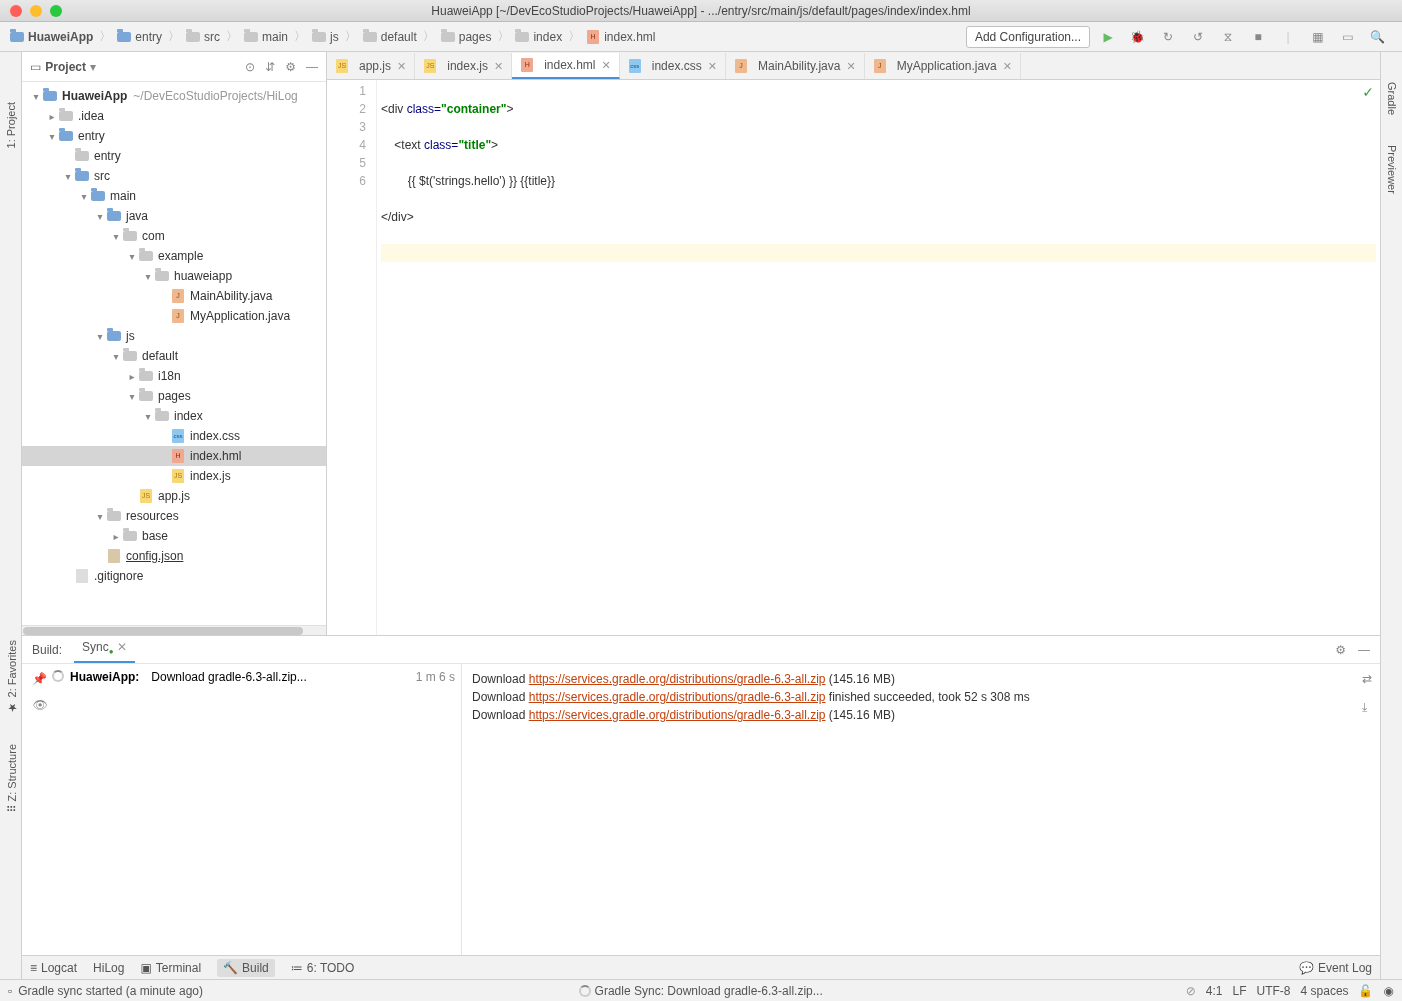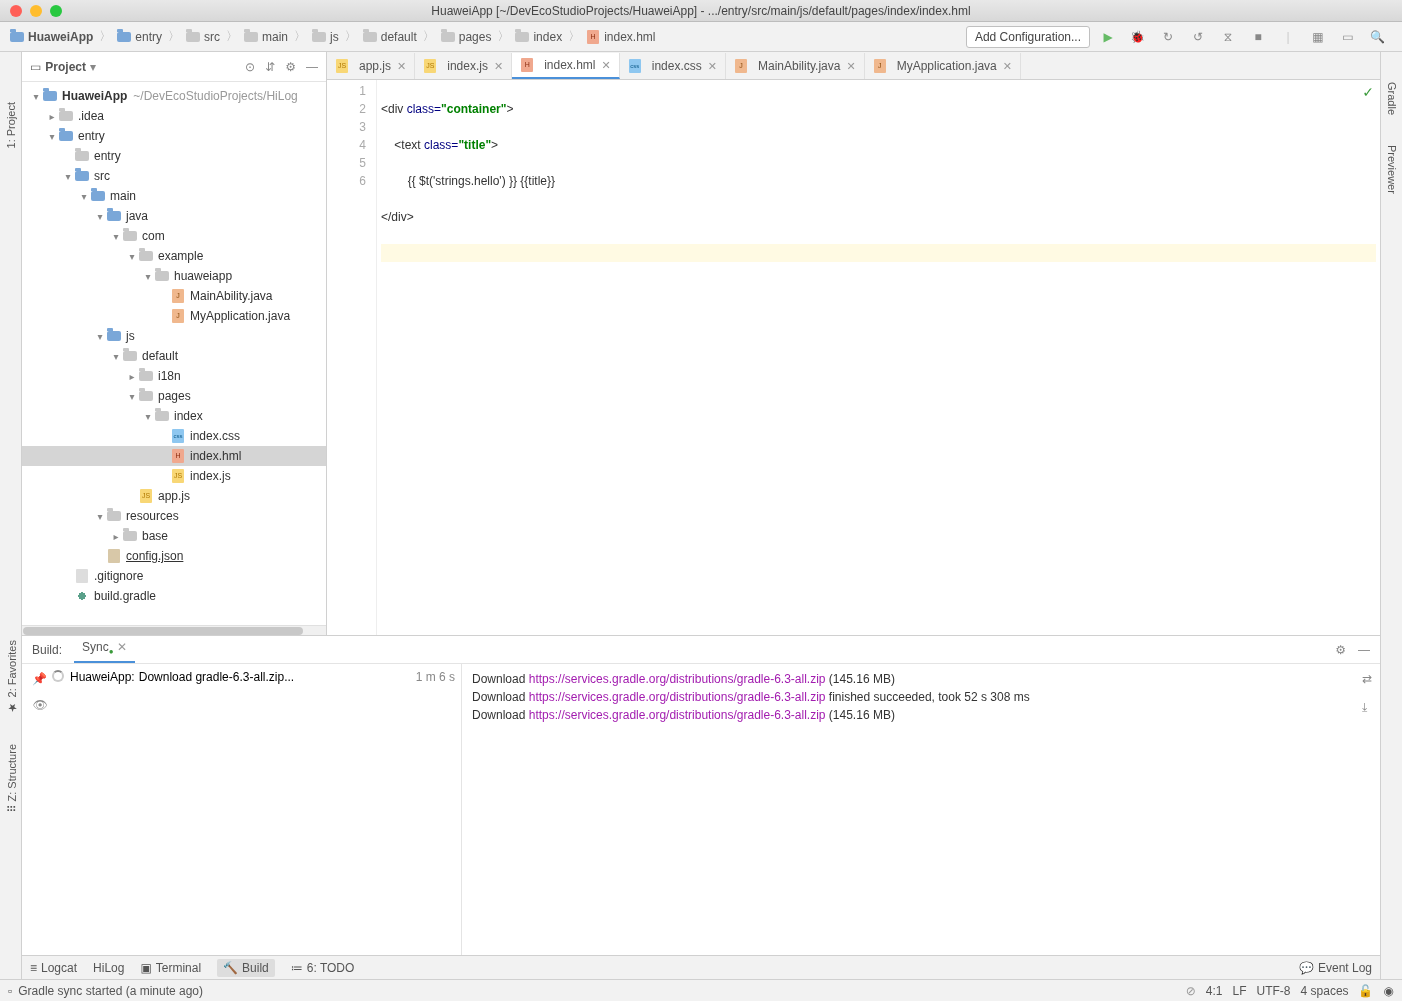--- a/index.html
+++ b/index.html
@@ -56,24 +56,24 @@
 .code-line.hl{background:#fffae3;}
 .check-icon{position:absolute;top:4px;right:6px;color:#3a9a3a;font-size:14px;}
 .build-panel{height:320px;border-top:1px solid #d0d0d0;background:#fff;display:flex;flex-direction:column;}
 .build-header{height:28px;display:flex;align-items:center;padding:0 10px;border-bottom:1px solid #e4e4e4;color:#555;}
 .build-header .tab-b{padding:4px 8px;border-bottom:2px solid #4a90d9;}
 .build-header .tools{margin-left:auto;display:flex;gap:12px;color:#888;}
 .build-body{flex:1;display:flex;}
 .build-left{width:440px;border-right:1px solid #e4e4e4;display:flex;padding:6px;}
 .build-side-icons{width:24px;display:flex;flex-direction:column;gap:12px;align-items:center;color:#888;padding-top:2px;}
 .build-task{flex:1;display:flex;}
-.build-task .name{font-weight:normal;margin-right:4px;}
+.build-task .name{font-weight:bold;margin-right:12px;}
 .build-task .time{margin-left:auto;color:#888;}
 .build-log{flex:1;padding:6px 10px;font-family:Menlo,monospace;font-size:12px;line-height:18px;color:#333;position:relative;}
-.build-log a{color:#a21caf;}
+.build-log a{color:#c2410c;text-decoration:underline;}
 .build-log-icons{position:absolute;right:8px;top:6px;display:flex;flex-direction:column;gap:10px;color:#888;}
 .bottom-tools{height:24px;border-top:1px solid #d0d0d0;background:#f2f2f2;display:flex;align-items:center;padding:0 8px;color:#555;gap:16px;}
 .bottom-tools .bt{display:flex;align-items:center;gap:4px;}
 .bottom-tools .right{margin-left:auto;}
 .statusbar{height:22px;border-top:1px solid #d0d0d0;background:#f2f2f2;display:flex;align-items:center;padding:0 8px;color:#555;font-size:11px;}
 .statusbar .center{position:absolute;left:0;right:0;text-align:center;pointer-events:none;}
 .statusbar .right{margin-left:auto;display:flex;gap:10px;align-items:center;}
 .spinner{width:12px;height:12px;border:2px solid #ccc;border-top-color:#888;border-radius:50%;display:inline-block;}
 .scroll-h{height:10px;background:#f0f0f0;border-top:1px solid #e0e0e0;}
 .scroll-h .thumb{height:8px;width:280px;background:#c8c8c8;border-radius:4px;margin:1px 0 0 1px;}
@@ -363,27 +363,20 @@
               </span>
               <span>config.json</span>
             </div>
             <div class="tree-row" style="padding-left: 40px;">
               <span class="tw"></span>
               <span class="fi">
                 <span class="file-git"></span>
               </span>
               <span>.gitignore</span>
             </div>
-            <div class="tree-row" style="padding-left: 40px;">
-              <span class="tw"></span>
-              <span class="fi">
-                <span class="file-gradle"></span>
-              </span>
-              <span>build.gradle</span>
-            </div>
           </div>
         <div class="scroll-h">
             <div class="thumb"></div>
           </div>
       </div>
 
       <div class="editor-area">
         <div class="tabs" id="tabs">
             <div class="tab">
               <span class="fi">
@@ -505,20 +498,21 @@
 
 <div style="position:absolute;left:0;top:640px;width:22px;display:flex;flex-direction:column;align-items:center;gap:30px;">
   <span style="writing-mode:vertical-rl;transform:rotate(180deg);font-size:11px;color:#555">★ 2: Favorites</span>
   <span style="writing-mode:vertical-rl;transform:rotate(180deg);font-size:11px;color:#555">⠿ Z: Structure</span>
 </div>
 
 <div class="statusbar">
   <span>▫</span>
   <span style="width:6px"></span>
   <span>Gradle sync started (a minute ago)</span>
+  <span class="center"><span class="spinner" style="vertical-align:middle"></span> <span>Gradle Sync: Download gradle-6.3-all.zip...</span></span>
   <div class="right">
     <span style="color:#999">⊘</span>
     <span>4:1</span>
     <span>LF</span>
     <span>UTF-8</span>
     <span>4 spaces</span>
     <span>🔓</span>
     <span>◉</span>
   </div>
 </div>

